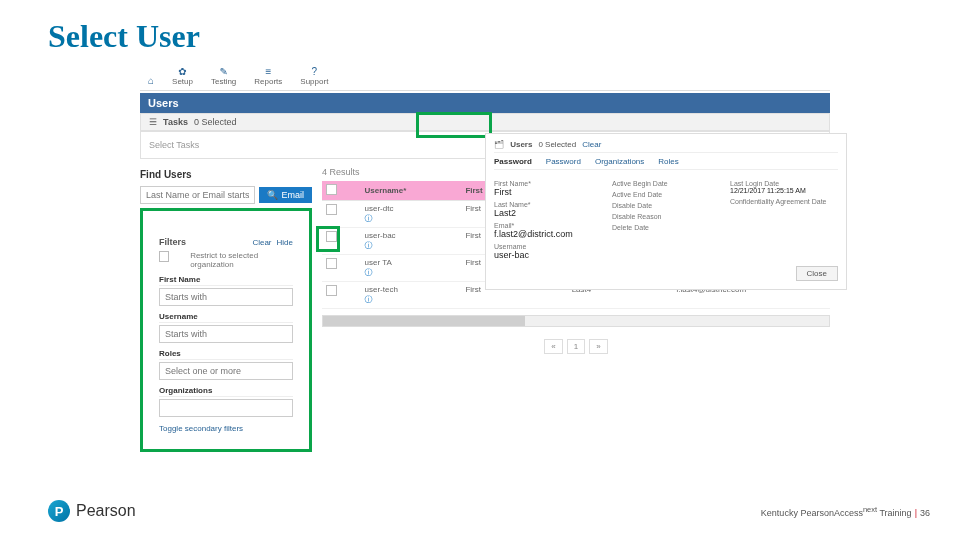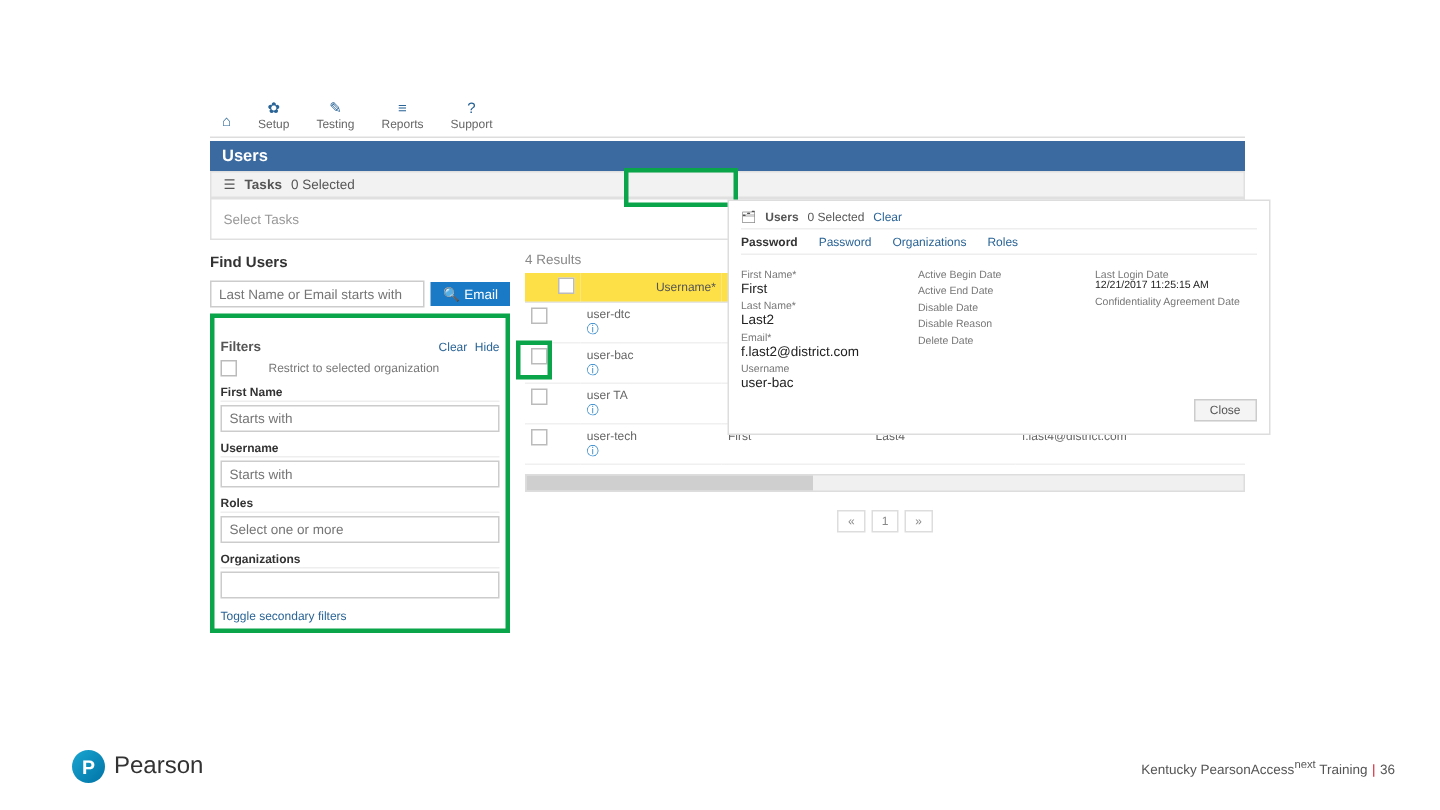--- a/index.html
+++ b/index.html
@@ -10,36 +10,36 @@
 .topnav .item{text-align:center;font-size:8px;color:#666}
 .topnav .ico{font-size:10px;display:block;color:#2a6496}
 .bar-users{background:#3a6aa0;color:#fff;font-weight:bold;padding:4px 8px;font-size:11px;margin-top:2px}
 .bar-tasks{background:#f2f2f2;border:1px solid #e0e0e0;padding:3px 8px;font-size:9px;display:flex;gap:6px;align-items:center}
 .bar-select{background:#fff;border:1px solid #e0e0e0;padding:4px 8px;display:flex;align-items:center;gap:6px;position:relative}
 .select-box{flex:1;color:#999}
 .caret-btn{border:2px solid #0aa54a;background:#fff;width:16px;height:14px;display:flex;align-items:center;justify-content:center;color:#555;font-size:8px}
 .start-btn{background:#1b7ac5;color:#fff;padding:3px 10px;font-size:9px;border:none;display:flex;align-items:center;gap:3px;position:relative}
 .green-frame-top{position:absolute;border:3px solid #0aa54a;pointer-events:none;top:50px;left:276px;width:70px;height:20px}
 .body-cols{display:flex;gap:10px;margin-top:6px}
-.leftcol{width:200px}
+.leftcol{width:172px}
 .rightcol{flex:1}
 .h-find{font-weight:bold;font-size:10px;margin:4px 0 6px 0;color:#333}
 .input{width:100%;border:1px solid #ccc;padding:3px 5px;font-size:9px;color:#999;background:#fff;box-sizing:border-box}
 .search-row{display:flex;gap:4px;align-items:center}
 .btn-search{background:#1b7ac5;color:#fff;border:none;padding:3px 8px;font-size:9px;display:flex;align-items:center;gap:3px}
 .filters-head{display:flex;justify-content:space-between;font-weight:bold;margin:10px 0 4px 0;font-size:9px}
 .filters-head a{color:#2a6496;font-weight:normal;text-decoration:none;font-size:8px}
 .filter-block{margin-bottom:6px}
 .filter-label{font-size:8px;font-weight:bold;color:#333;margin-bottom:2px;border-bottom:1px solid #eee;padding-bottom:1px}
-.green-frame-left{border:3px solid #0aa54a;padding:4px;margin-top:4px}
-.chk-row{display:flex;align-items:center;gap:21px;font-size:8px;color:#777;margin-bottom:6px}
+.green-frame-left{border:3px solid #0aa54a;padding:16px;margin-top:4px}
+.chk-row{display:flex;align-items:flex-start;gap:21px;font-size:8px;color:#777;margin-bottom:6px}
 .link-tog{color:#2a6496;font-size:8px;text-decoration:none}
 .result-head{color:#888;font-size:9px;margin:2px 0 4px 0}
 table.results{width:100%;border-collapse:collapse;font-size:8px}
-table.results th{background:#fde047;text-align:right;padding:3px 4px;border-bottom:1px solid #e5e5e5;font-weight:normal;color:#555}
+table.results th{background:#f9a8d4;text-align:left;padding:3px 4px;border-bottom:1px solid #e5e5e5;font-weight:bold;color:#555}
 table.results td{padding:3px 4px;border-bottom:1px solid #f0f0f0;color:#666;vertical-align:top}
 .checkbox{width:9px;height:9px;border:1px solid #bbb;display:inline-block;background:#fff}
 .info-ico{color:#1b7ac5;font-size:8px}
 .row-hl{position:relative}
 .green-frame-row{position:absolute;border:3px solid #0aa54a;left:-6px;top:-2px;width:18px;height:20px;pointer-events:none}
 .scrollbar-h{height:10px;background:#f0f0f0;border:1px solid #ddd;margin-top:6px;position:relative}
 .scrollbar-h .thumb{position:absolute;left:0;top:0;height:100%;width:40%;background:#cfcfcf}
 .pager{display:flex;gap:4px;justify-content:center;margin-top:12px}
 .pager span{border:1px solid #ddd;padding:2px 6px;font-size:8px;color:#888;background:#fff}
 
@@ -61,20 +61,21 @@
 .plogo{display:flex;align-items:center;gap:6px}
 .plogo .circ{width:22px;height:22px;border-radius:50%;background:linear-gradient(135deg,#1aa6d1,#0073a6);color:#fff;font-weight:bold;display:flex;align-items:center;justify-content:center;font-size:13px}
 .plogo .txt{font-size:16px;color:#333}
 .foot-r{font-size:9px;color:#555}
 .foot-r .bar{color:#d01b2a;margin:0 3px}
 </style>
 </head>
 <body>
 
 <div class="slide">
+  <div class="slide-title">Select User</div>
 
   <div class="app">
     <div class="topnav" id="topnav">
         <div class="item">
           <span class="ico">⌂</span>
         </div>
         <div class="item"><span class="ico">✿</span>Setup</div>
         <div class="item"><span class="ico">✎</span>Testing</div>
         <div class="item"><span class="ico">≡</span>Reports</div>
         <div class="item"><span class="ico">?</span>Support</div>

